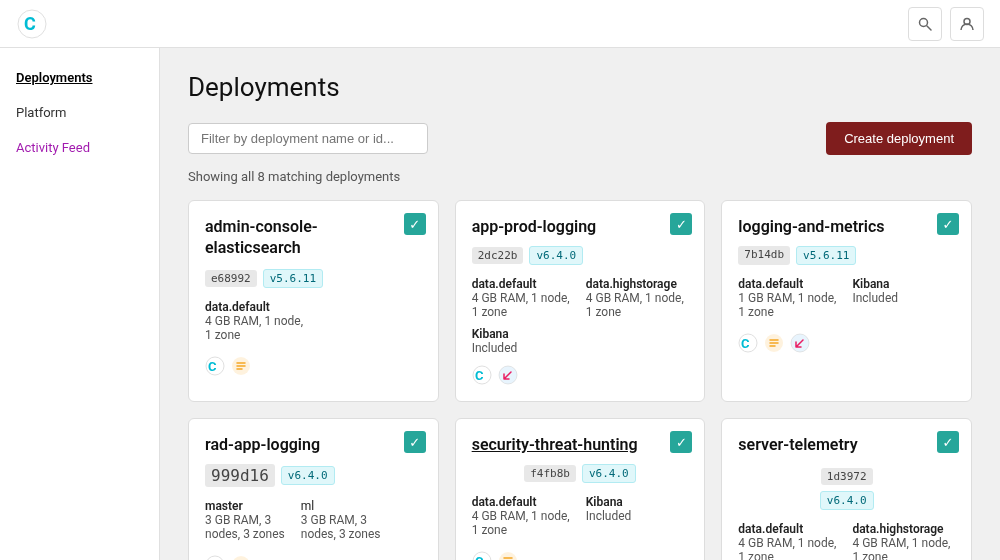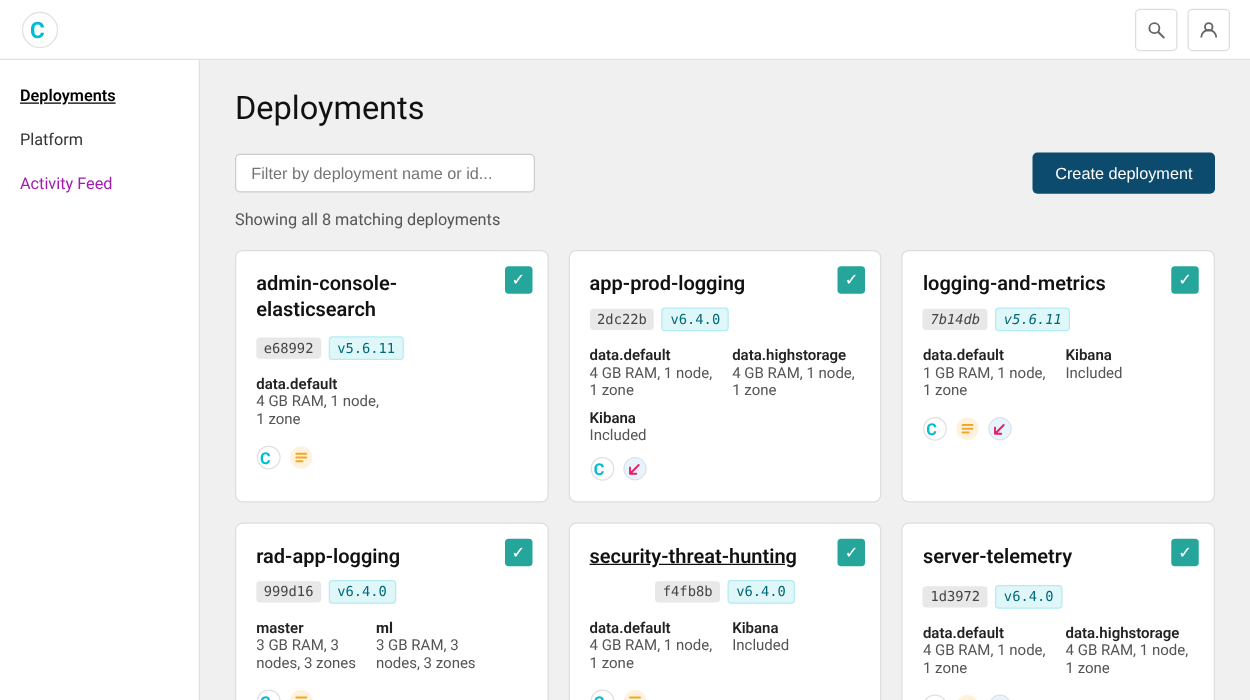--- a/index.html
+++ b/index.html
@@ -46,21 +46,21 @@
 
 <div style="flex:1;padding-top:48px;overflow-y:auto;background:#f0f0f0;">
   <div style="padding:24px 28px;">
 
     <h1 style="font-size:26px;font-weight:400;color:#111;margin-bottom:20px;">Deployments</h1>
 
     <div style="display:flex;align-items:center;justify-content:space-between;margin-bottom:14px;">
       <div style="display:flex;gap:10px;align-items:center;">
         <input style="border: 1px solid rgb(204, 204, 204); border-radius: 4px; padding: 7px 12px; font-size: 13px; width: 240px; outline: none; color: rgb(85, 85, 85); background: rgb(255, 255, 255);" placeholder="Filter by deployment name or id...">
       </div>
-      <button style="background:#0c4a6e;color:#fff;border:none;border-radius:4px;padding:9px 18px;font-size:13px;font-weight:500;cursor:pointer;">
+      <button style="background:#7f1d1d;color:#fff;border:none;border-radius:4px;padding:9px 18px;font-size:13px;font-weight:500;cursor:pointer;">
         <span>Create deployment</span>
       </button>
     </div>
 
     <p style="font-size:13px;color:#555;margin-bottom:16px;">Showing all 8 matching deployments</p>
 
     <div style="display:grid;grid-template-columns:repeat(3,1fr);gap:16px;">
 
       <div style="background:#fff;border:1px solid #ddd;border-radius:6px;padding:16px;position:relative;">
         <div style="position:absolute;top:12px;right:12px;width:22px;height:22px;background:#26a69a;border-radius:3px;display:flex;align-items:center;justify-content:center;color:#fff;font-size:13px;">✓</div>
@@ -116,21 +116,21 @@
           <svg width="20" height="20" viewBox="0 0 20 20">
               <circle cx="10" cy="10" r="9" fill="#e8f4fd" stroke="#ccc" stroke-width="0.5"></circle>
               <path d="M6 14L13 7M6 14h5M6 14v-5" stroke="#e91e63" stroke-width="1.5" stroke-linecap="round"></path>
             </svg>
         </div>
       </div>
 
       <div style="background:#fff;border:1px solid #ddd;border-radius:6px;padding:16px;position:relative;">
         <div style="position:absolute;top:12px;right:12px;width:22px;height:22px;background:#26a69a;border-radius:3px;display:flex;align-items:center;justify-content:center;color:#fff;font-size:13px;">✓</div>
         <div style="font-size:16px;font-weight:600;color:#111;margin-bottom:10px;padding-right:30px;">logging-and-metrics</div>
-        <div style="display:flex;gap:6px;align-items:center;margin-bottom:12px;font-style:italic;">
+        <div style="display:flex;gap:6px;margin-bottom:12px;">
           <span style="font-size:11px;padding:2px 6px;border-radius:3px;background:#e8e8e8;color:#444;font-family:monospace;">7b14db</span>
           <span style="font-size:11px;padding:2px 6px;border-radius:3px;background:#e0f7fa;color:#006978;border:1px solid #b2ebf2;font-family:monospace;">v5.6.11</span>
         </div>
         <div style="display:flex;gap:16px;margin-bottom:8px;">
           <div>
             <div style="font-size:12px;font-weight:600;color:#222;">data.default</div>
             <div style="font-size:12px;color:#555;">1 GB RAM, 1 node,<br>1 zone</div>
           </div>
           <div>
             <div style="font-size:12px;font-weight:600;color:#222;">Kibana</div>
@@ -150,30 +150,30 @@
               <circle cx="10" cy="10" r="9" fill="#e8f4fd" stroke="#ccc" stroke-width="0.5"></circle>
               <path d="M6 14L13 7M6 14h5M6 14v-5" stroke="#e91e63" stroke-width="1.5" stroke-linecap="round"></path>
             </svg>
         </div>
       </div>
 
       <div style="background:#fff;border:1px solid #ddd;border-radius:6px;padding:16px;position:relative;">
         <div style="position:absolute;top:12px;right:12px;width:22px;height:22px;background:#26a69a;border-radius:3px;display:flex;align-items:center;justify-content:center;color:#fff;font-size:13px;">✓</div>
         <div style="font-size:16px;font-weight:600;color:#111;margin-bottom:10px;padding-right:30px;">rad-app-logging</div>
         <div style="display:flex;gap:6px;align-items:center;margin-bottom:12px;">
-          <span style="font-size:11px;padding:2px 6px;border-radius:3px;background:#e8e8e8;color:#444;font-family:monospace;">999d16</span>
+          <span style="font-size:16px;padding:2px 6px;border-radius:3px;background:#e8e8e8;color:#444;font-family:monospace;">999d16</span>
           <span style="font-size:11px;padding:2px 6px;border-radius:3px;background:#e0f7fa;color:#006978;border:1px solid #b2ebf2;font-family:monospace;">v6.4.0</span>
         </div>
         <div style="display:flex;gap:16px;margin-bottom:8px;">
           <div>
             <div style="font-size:12px;font-weight:600;color:#222;">master</div>
             <div style="font-size:12px;color:#555;">3 GB RAM, 3<br>nodes, 3 zones</div>
           </div>
           <div>
-            <div style="font-size:12px;font-weight:700;color:#222;">ml</div>
+            <div style="font-size:12px;font-weight:400;color:#222;">ml</div>
             <div style="font-size:12px;color:#555;">3 GB RAM, 3<br>nodes, 3 zones</div>
           </div>
         </div>
         <div style="display:flex;gap:6px;align-items:center;margin-top:14px;">
           <svg width="20" height="20" viewBox="0 0 20 20">
               <circle cx="10" cy="10" r="9" fill="#fff" stroke="#e0e0e0"></circle>
               <text x="3" y="15" font-size="13" font-weight="700" fill="#00bcd4">C</text>
             </svg>
           <svg width="20" height="20" viewBox="0 0 20 20">
               <circle cx="10" cy="10" r="9" fill="#f5a623" opacity="0.15"></circle>
@@ -207,21 +207,21 @@
           <svg width="20" height="20" viewBox="0 0 20 20">
               <circle cx="10" cy="10" r="9" fill="#f5a623" opacity="0.15"></circle>
               <path d="M6 7h8M6 10h8M6 13h5" stroke="#f5a623" stroke-width="1.5" stroke-linecap="round"></path>
             </svg>
         </div>
       </div>
 
       <div style="background:#fff;border:1px solid #ddd;border-radius:6px;padding:16px;position:relative;">
         <div style="position:absolute;top:12px;right:12px;width:22px;height:22px;background:#26a69a;border-radius:3px;display:flex;align-items:center;justify-content:center;color:#fff;font-size:13px;">✓</div>
         <div style="font-size:16px;font-weight:600;color:#111;margin-bottom:14px;padding-right:30px;">server-telemetry</div>
-        <div style="display:flex;gap:6px;align-items:center;margin-bottom:12px;">
+        <div style="display:flex;gap:6px;align-items:center;margin-bottom:12px;flex-direction:column;">
           <span style="font-size:11px;padding:2px 6px;border-radius:3px;background:#e8e8e8;color:#444;font-family:monospace;">1d3972</span>
           <span style="font-size:11px;padding:2px 6px;border-radius:3px;background:#e0f7fa;color:#006978;border:1px solid #b2ebf2;font-family:monospace;">v6.4.0</span>
         </div>
         <div style="display:flex;gap:16px;margin-bottom:8px;">
           <div>
             <div style="font-size:12px;font-weight:600;color:#222;">data.default</div>
             <div style="font-size:12px;color:#555;">4 GB RAM, 1 node,<br>1 zone</div>
           </div>
           <div>
             <div style="font-size:12px;font-weight:600;color:#222;">data.highstorage</div>

